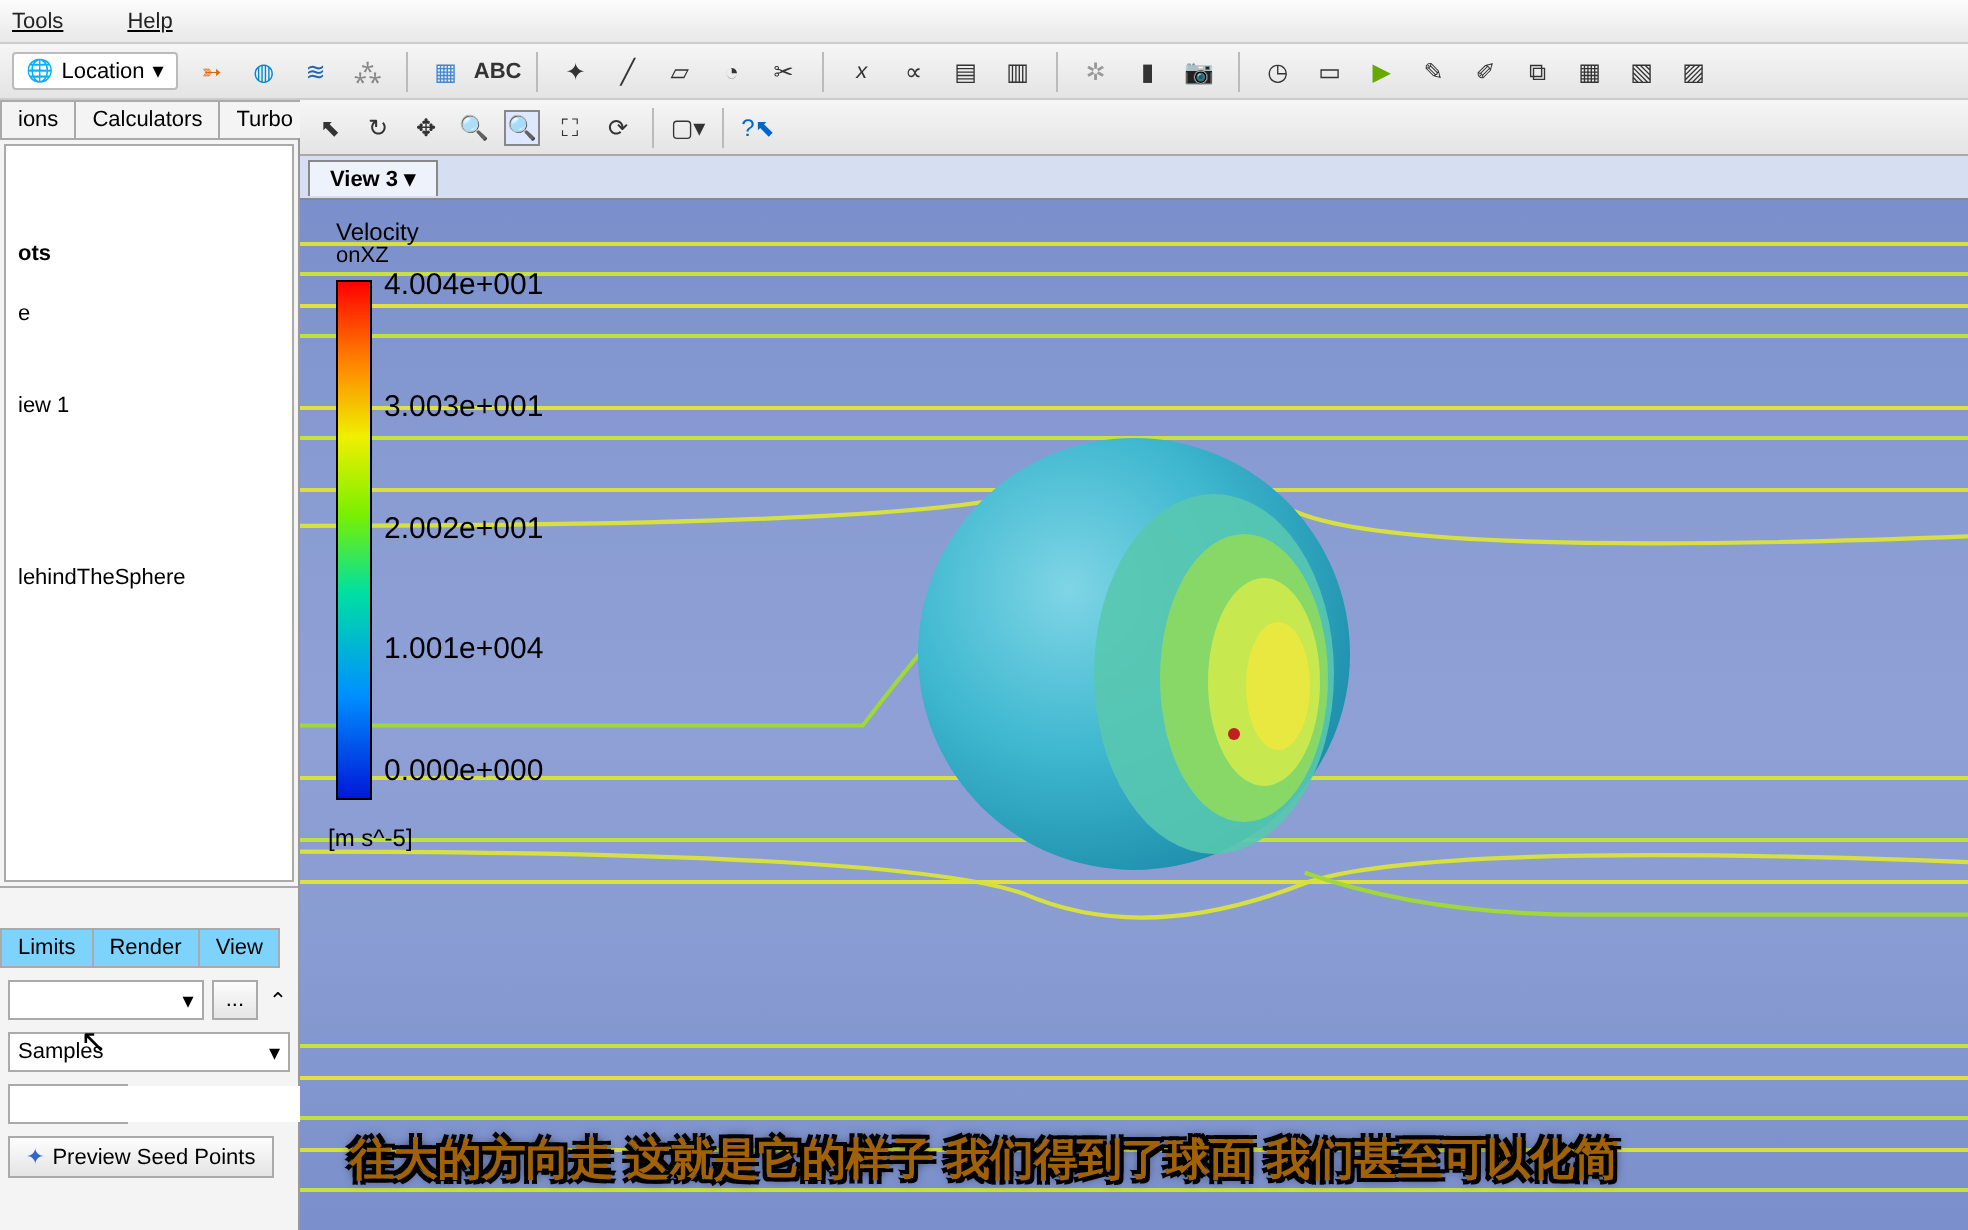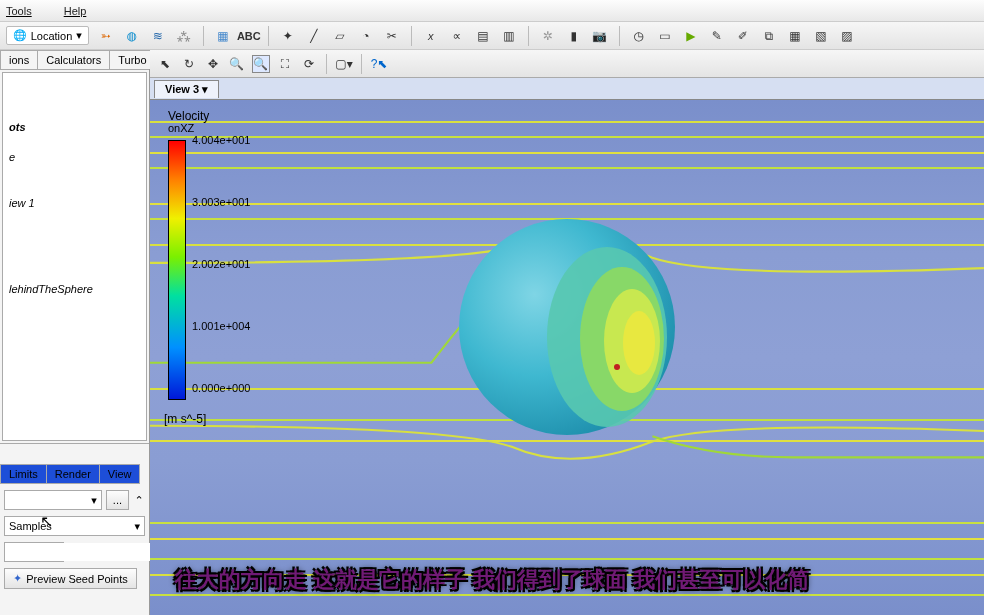--- a/index.html
+++ b/index.html
@@ -8,47 +8,47 @@
 .menubar span { color: #222; }
 .toolbar1 { height: 28px; background: linear-gradient(#f6f6f6,#e4e4e4); display: flex; align-items: center; padding: 0 6px; gap: 8px; border-bottom: 1px solid #ccc; }
 .loc { display: flex; align-items: center; gap: 4px; padding: 2px 6px; border: 1px solid #bbb; border-radius: 2px; background: #fff; }
 .tbicon { width: 18px; height: 18px; display: flex; align-items: center; justify-content: center; font-size: 12px; color: #333; }
 .sep { width: 1px; height: 20px; background: #bbb; margin: 0 2px; }
 .main { display: flex; height: calc(100% - 50px); }
 .sidepanel { width: 150px; background: #f4f4f4; border-right: 1px solid #999; display: flex; flex-direction: column; }
 .tabs-top { display: flex; background: #ece9d8; border-bottom: 1px solid #aaa; }
 .tabs-top .tab { padding: 3px 8px; border: 1px solid #aaa; border-bottom: none; background: #f4f4f4; margin-right: -1px; }
 .tree { flex: 1; background: #fff; border: 1px solid #aaa; margin: 2px; padding: 6px 4px; position: relative; overflow: hidden; }
-.tree div { padding: 2px 2px; white-space: nowrap; font-style: italic; }
+.tree div { padding: 2px 2px; white-space: nowrap; }
 .props { background: #f4f4f4; border-top: 1px solid #aaa; }
 .props-tabs { display: flex; }
-.props-tabs .tab { padding: 3px 8px; border: 1px solid #aaa; background: #1d4ed8; margin-right: -1px; margin-top: 20px; }
+.props-tabs .tab { padding: 3px 8px; border: 1px solid #aaa; background: #7dd3fc; margin-right: -1px; margin-top: 20px; }
 .props-body { padding: 6px 4px; display: flex; flex-direction: column; gap: 6px; }
 .row { display: flex; align-items: center; gap: 4px; }
 .combo { flex: 1; height: 20px; border: 1px solid #aaa; background: #fff; display: flex; align-items: center; justify-content: flex-end; padding: 0 4px; }
 .btn { border: 1px solid #aaa; background: linear-gradient(#fdfdfd,#e4e4e4); padding: 3px 8px; display: inline-flex; align-items: center; gap: 4px; }
 .spin { width: 60px; height: 20px; border: 1px solid #aaa; background: #fff; display: flex; }
 .spin input { flex:1; border: none; padding: 0 3px; font-size: 11px; }
 .spin .arrows { width: 14px; display: flex; flex-direction: column; border-left: 1px solid #aaa; }
 .spin .arrows span { flex: 1; font-size: 6px; text-align: center; background: #eee; }
 .viewarea { flex: 1; display: flex; flex-direction: column; background: #fff; }
 .viewtoolbar { height: 28px; background: linear-gradient(#f6f6f6,#e4e4e4); border-bottom: 1px solid #aaa; display: flex; align-items: center; padding: 0 6px; gap: 6px; }
 .viewtabs { height: 22px; background: #d6dff2; display: flex; align-items: center; padding: 0 4px; border-bottom: 1px solid #888; }
 .viewtab { padding: 2px 10px; background: #eef2fb; border: 1px solid #888; border-bottom: none; font-weight: bold; }
 .viewport { flex: 1; background: linear-gradient(#7a8fcb 0%, #8a9dd3 30%, #8ea0d5 50%, #8a9dd3 70%, #7a8fcb 100%); position: relative; overflow: hidden; }
 .legend { position: absolute; left: 18px; top: 10px; }
 .legend .title { color: #000; font-size: 12px; line-height: 1; }
 .legend .sub { color: #000; font-size: 11px; }
 .colorbar { width: 18px; height: 260px; margin-top: 6px; border: 1px solid #000; background: linear-gradient(to top, #0018d8 0%, #0090ff 20%, #00e0a0 40%, #7af000 55%, #f0f000 70%, #ff8000 85%, #ff0000 100%); }
 .ticks { position: absolute; left: 42px; top: 34px; display: flex; flex-direction: column; justify-content: space-between; height: 260px; }
-.ticks span { color: #000; font-size: 11px; }
+.ticks span { color: #000; font-size: 15px; }
 .units { position: absolute; left: 14px; top: 312px; font-size: 12px; }
 .streamline { position: absolute; left: 0; right: 0; height: 2px; }
 .sphere { position: absolute; left: 50%; top: 44%; width: 220px; height: 220px; transform: translate(-50%,-50%); }
-.subtitle { position: absolute; bottom: 20px; left: 50%; transform: translateX(-50%); color: #701a75; font-size: 22px; font-weight: bold; text-shadow: -2px -2px 0 #000, 2px -2px 0 #000, -2px 2px 0 #000, 2px 2px 0 #000, 0 0 6px #000; white-space: nowrap; font-family: "Microsoft YaHei","SimHei",sans-serif; }
+.subtitle { position: absolute; bottom: 20px; left: 50%; transform: translateX(-50%); color: #a16207; font-size: 22px; font-weight: bold; text-shadow: -2px -2px 0 #000, 2px -2px 0 #000, -2px 2px 0 #000, 2px 2px 0 #000, 0 0 6px #000; white-space: nowrap; font-family: "Microsoft YaHei","SimHei",sans-serif; }
 .cursor { position: absolute; left: 40px; bottom: 84px; font-size: 16px; pointer-events: none; }
 </style>
 </head>
 <body>
 
 <div class="menubar">
   <span>Tools</span>
   <span>Help</span>
 </div>
 

